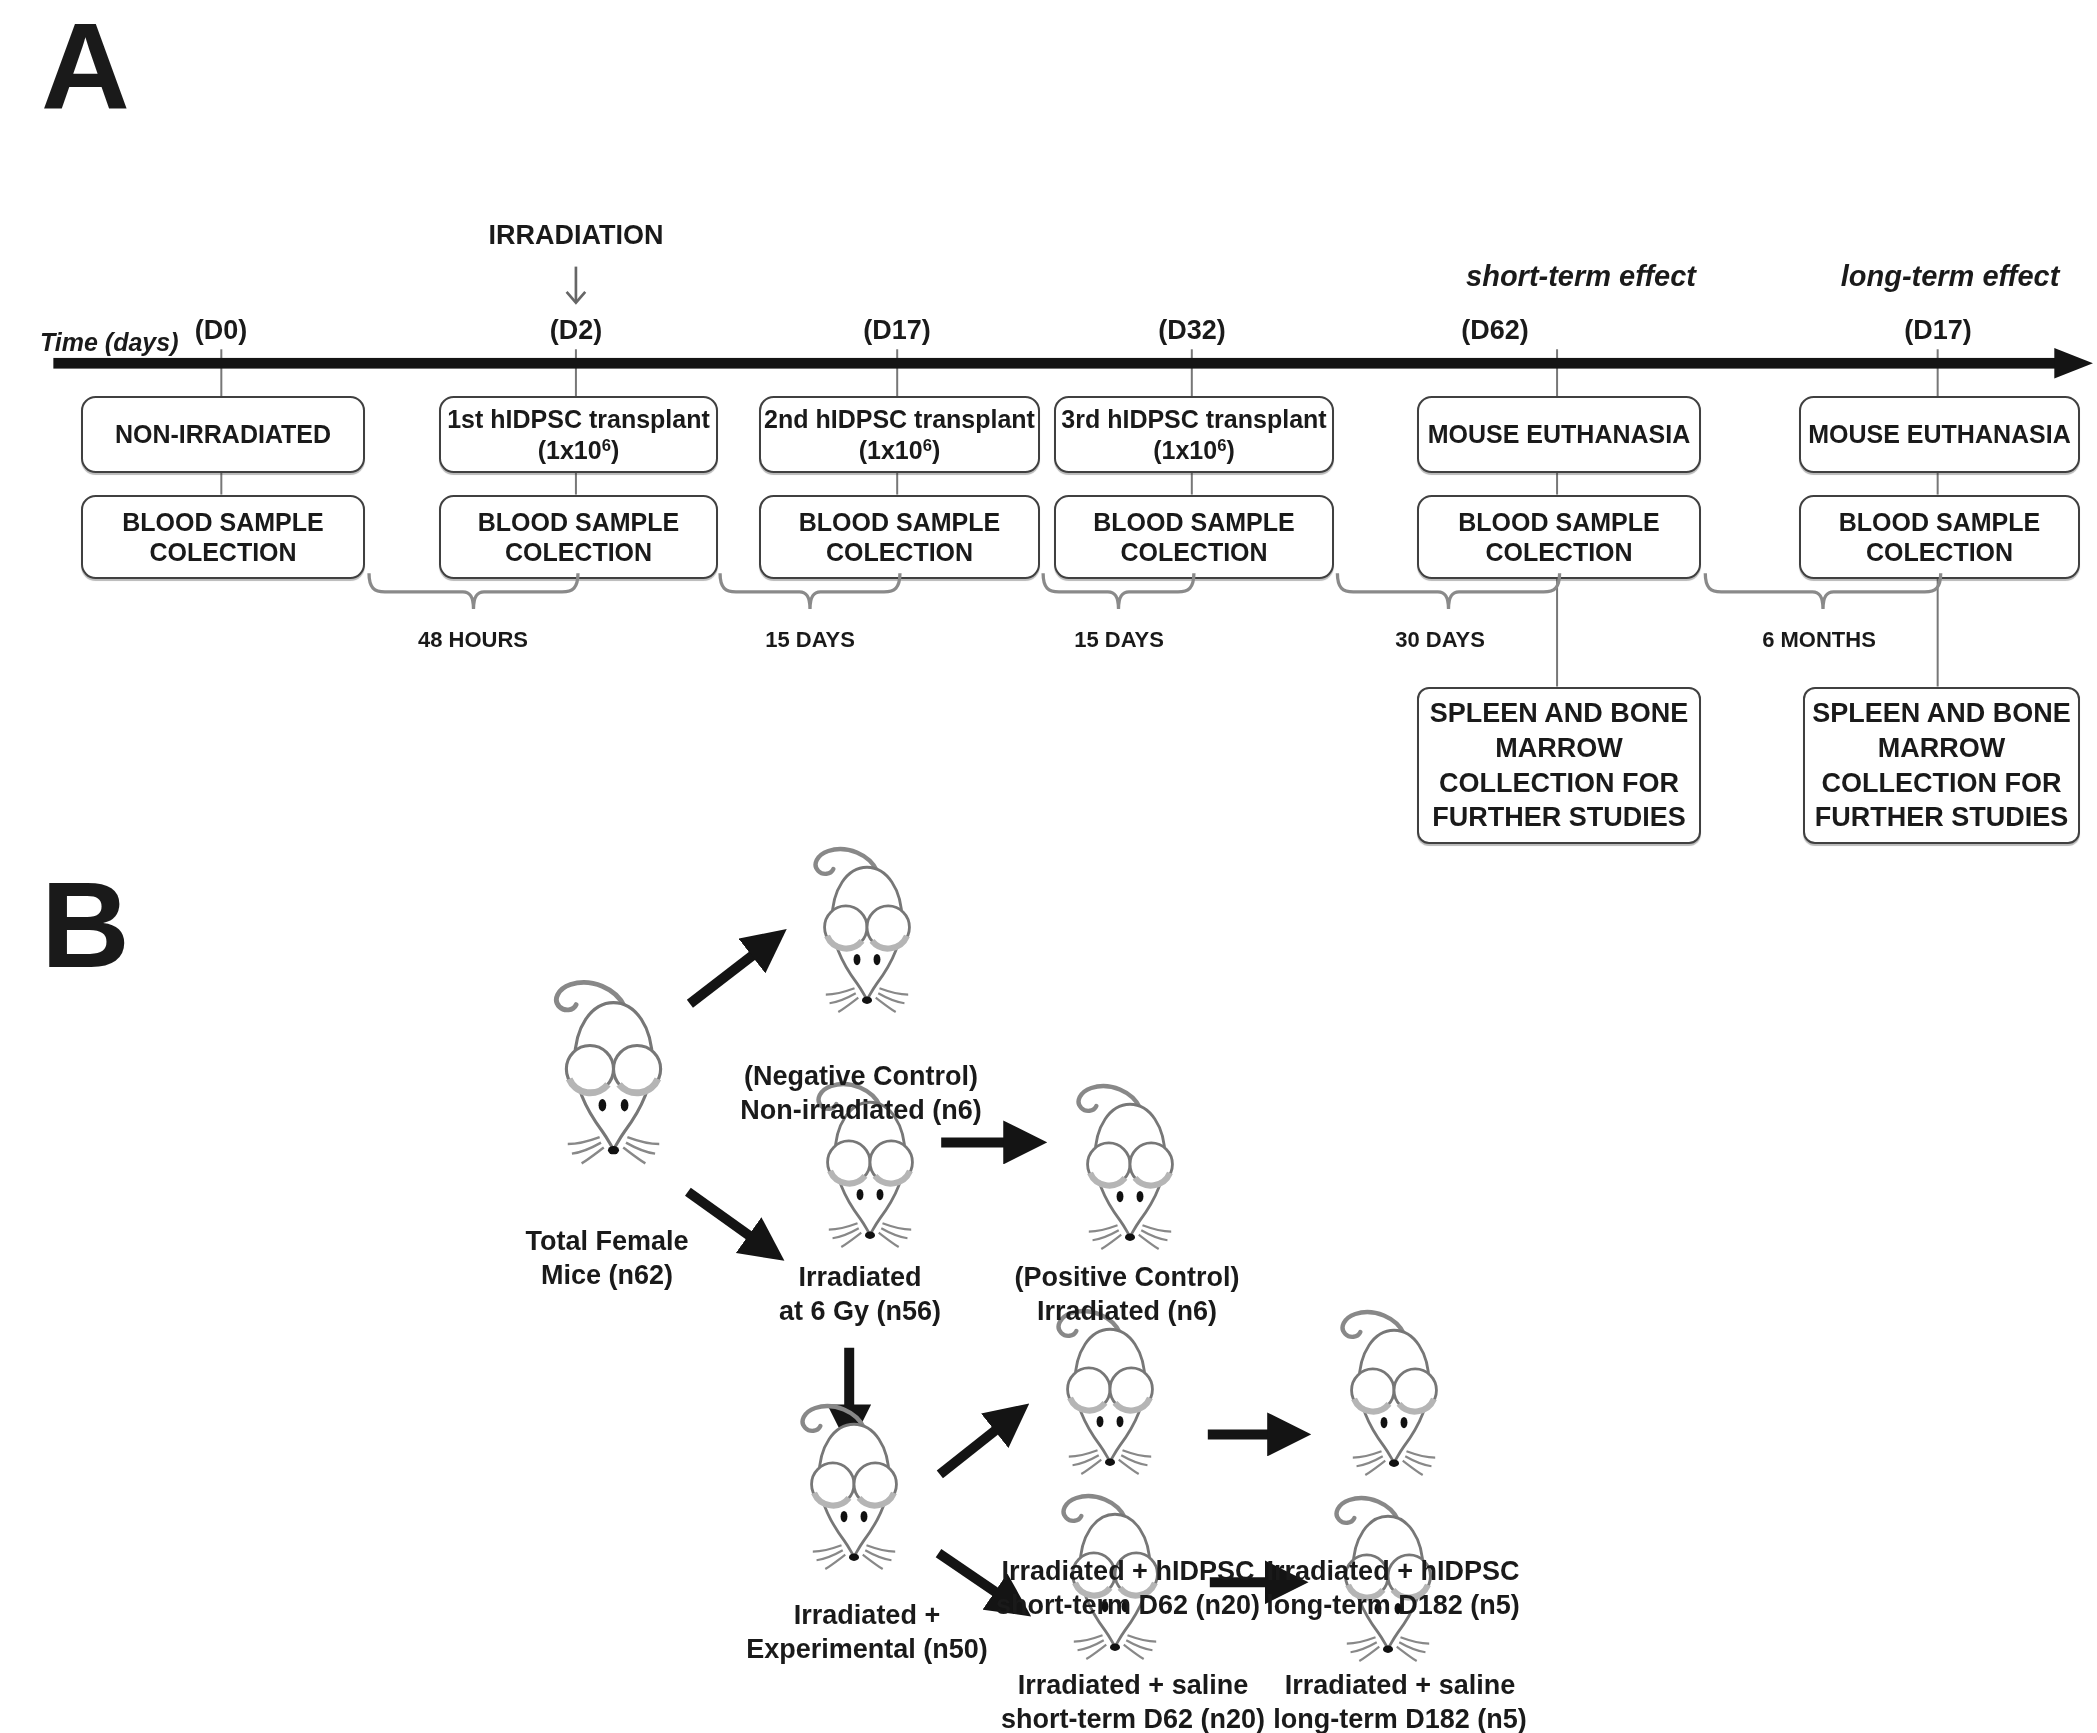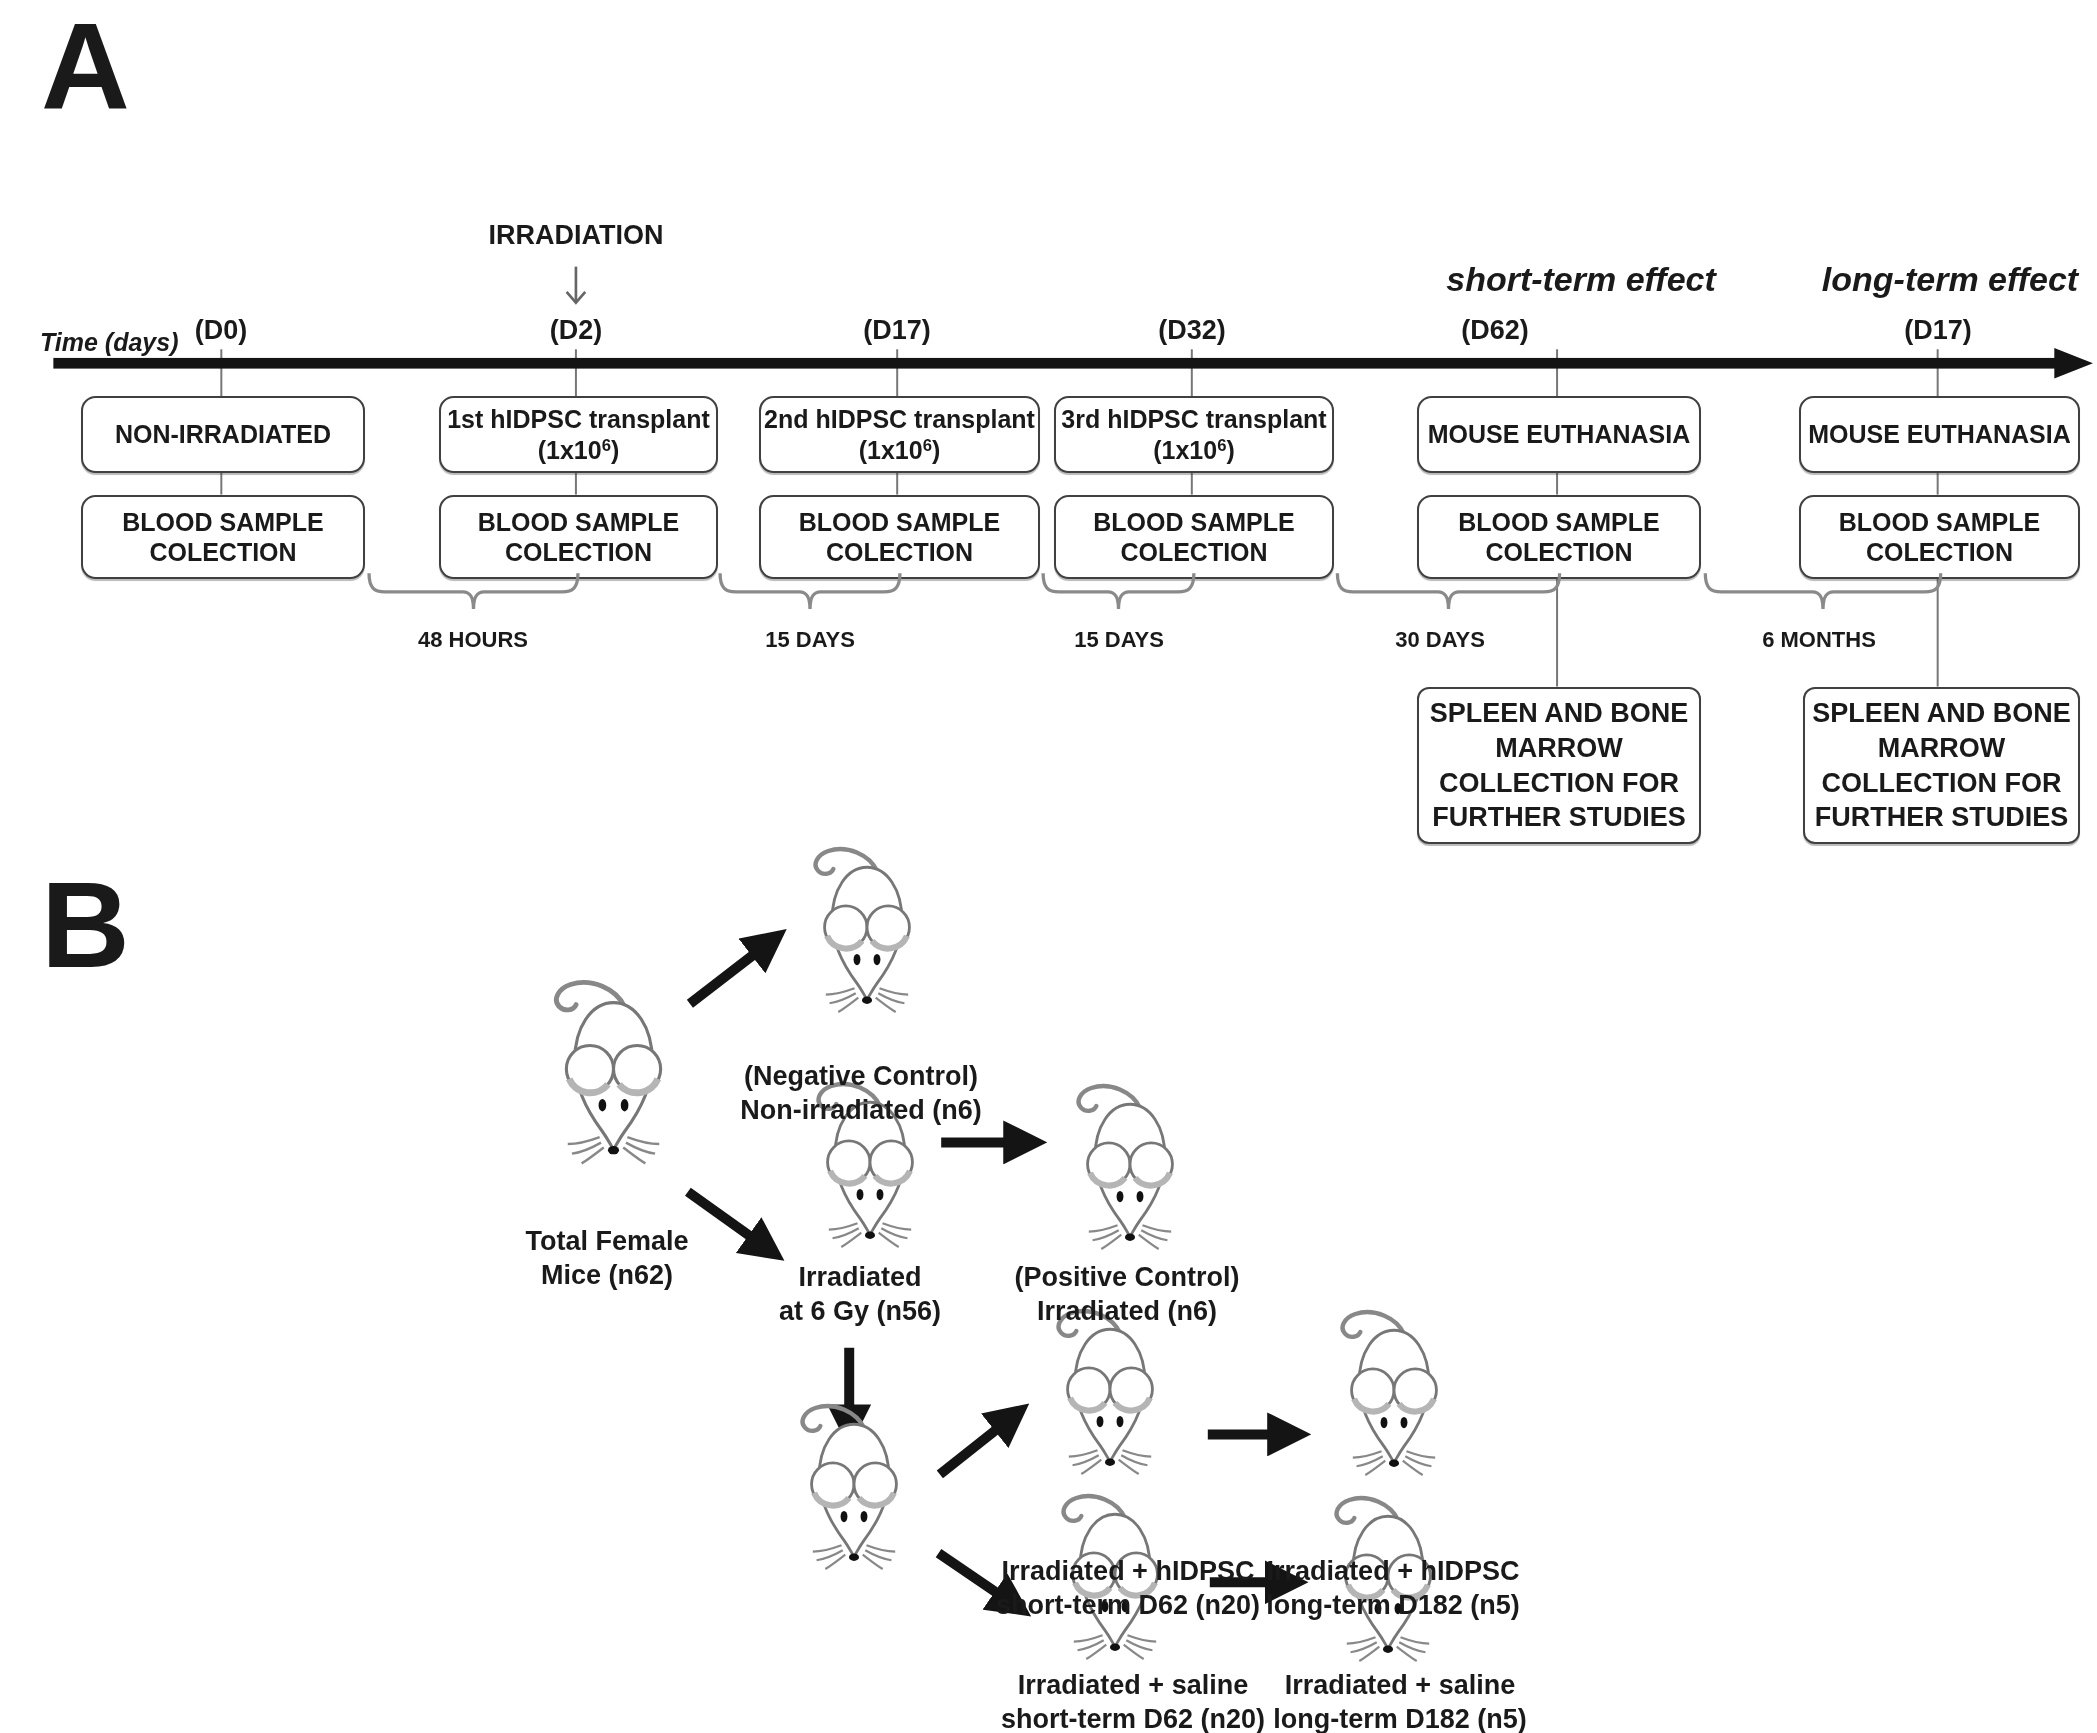--- a/index.html
+++ b/index.html
@@ -2,21 +2,21 @@
 <html style="font-size:10.7px"><head>
 <meta charset="utf-8">
 <style>
   html,body{margin:0;padding:0;background:#fff;}
   .canvas{position:relative;width:2097px;height:1733px;background:#fff;overflow:hidden;
           font-family:"Liberation Sans",sans-serif;color:#1a1a1a;}
   .abs{position:absolute;}
   .panel-label{font-size:123px;font-weight:900;line-height:1;letter-spacing:-2.7px;}
   .irr-label{font-size:27px;font-weight:bold;transform:translateX(-50%);white-space:nowrap;}
   .axis-caption{font-size:25px;font-weight:bold;font-style:italic;white-space:nowrap;}
-  .effect-label{font-size:34px;font-weight:bold;font-style:italic;transform:translateX(-50%);white-space:nowrap;text-align:center;}
+  .effect-label{font-size:29px;font-weight:bold;font-style:italic;transform:translateX(-50%);white-space:nowrap;text-align:center;}
   .tick-label{font-size:27px;font-weight:bold;transform:translateX(-50%);white-space:nowrap;}
   .box{position:absolute;border:2.7px solid #404040;border-radius:14.7px;background:#fff;
        display:flex;flex-direction:column;align-items:center;justify-content:center;
        text-align:center;font-weight:bold;font-size:25px;line-height:1.22;
        box-shadow:0 1.3px 0.7px rgba(60,60,60,.35);}
   .box .sup{font-size:16.7px;position:relative;top:-8px;}
   .spleen{border-radius:12px;font-size:27px;line-height:1.28;}
   .interval-label{font-size:22px;font-weight:bold;transform:translateX(-50%);white-space:nowrap;}
   .brace{position:absolute;}
   .b-label{position:absolute;font-size:27px;font-weight:bold;text-align:center;
@@ -222,20 +222,24 @@
     <div>Non-irradiated (n6)</div>
   </div>
   <div class="b-label" style="left:860px;top:1261px;">
     <div>Irradiated</div>
     <div>at 6 Gy (n56)</div>
   </div>
   <div class="b-label" style="left:1127px;top:1261px;">
     <div>(Positive Control)</div>
     <div>Irradiated (n6)</div>
   </div>
+  <div class="b-label" style="left:867px;top:1599px;">
+    <div>Irradiated +</div>
+    <div>Experimental (n50)</div>
+  </div>
   <div class="b-label" style="left:1128px;top:1555px;">
     <div>Irradiated + hIDPSC</div>
     <div>short-term D62 (n20)</div>
   </div>
   <div class="b-label" style="left:1393px;top:1555px;">
     <div>Irradiated + hIDPSC</div>
     <div>long-term D182 (n5)</div>
   </div>
   <div class="b-label" style="left:1133px;top:1669px;">
     <div>Irradiated + saline</div>

